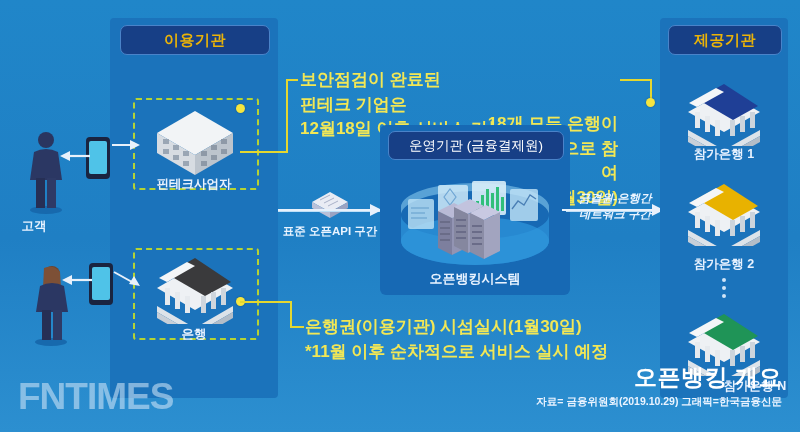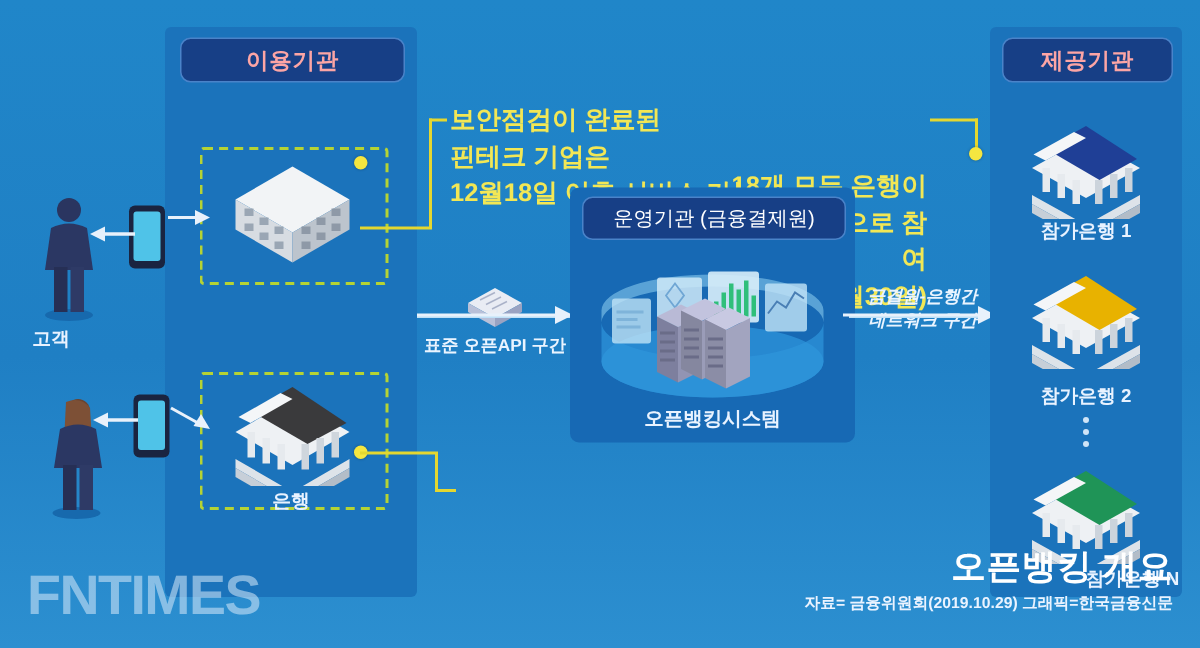--- a/index.html
+++ b/index.html
@@ -20,21 +20,21 @@
     background:#1565ad;
     border-radius:4px;
   }
   #panel-left{left:110px;top:18px;width:168px;height:380px;background:#1b73bb;}
   #panel-right{left:660px;top:18px;width:128px;height:380px;background:#1b73bb;}
   .panel-header{
     position:absolute;
     background:#173f86;
     border:1px solid #4a83c9;
     border-radius:7px;
-    color:#fca5a5;
+    color:#eab308;
     font-size:15px;font-weight:bold;
     display:flex;align-items:center;justify-content:center;
     letter-spacing:0.5px;
   }
   #hdr-left{left:120px;top:25px;width:148px;height:28px;}
   #hdr-right{left:668px;top:25px;width:112px;height:28px;}
   
   #panel-center{
     position:absolute;left:380px;top:125px;width:190px;height:170px;
     background:#1769b4;border-radius:6px;
@@ -120,20 +120,21 @@
     </g>
     <g fill="#8e99a7">
       <rect x="52" y="48" width="6" height="5"></rect>
         <rect x="62" y="42" width="6" height="5"></rect>
       <rect x="72" y="36" width="6" height="5"></rect>
       <rect x="52" y="58" width="6" height="5"></rect>
         <rect x="62" y="52" width="6" height="5"></rect>
       <rect x="72" y="46" width="6" height="5"></rect>
     </g>
   </svg>
+  <div class="icon-label" style="left:133px;top:176px;width:122px;">핀테크사업자</div>
 
   <svg style="position:absolute;left:147px;top:252px;" width="96" height="72">
     <polygon points="10,36 48,14 86,36 48,58" fill="#eef1f4"></polygon>
     <polygon points="20,22 48,6 84,30 58,44" fill="#3a3a3c"></polygon>
     <polygon points="12,26 40,10 48,14 20,30" fill="#f4f6f8"></polygon>
     <g fill="#e6eaee">
       <rect x="18" y="36" width="5" height="17"></rect>
         <rect x="28" y="40" width="5" height="17"></rect>
       <rect x="38" y="44" width="5" height="17"></rect>
     </g>
@@ -200,20 +201,22 @@
   <div class="dot" style="left:236px;top:104px;"></div>
   <div class="lead" style="left:240px;top:151px;width:48px;height:2px;"></div>
 
   <div class="callout right-al" style="left:478px;top:68px;width:140px;">18개 모든 은행이
 제공기관으로 참여
 (10월30일)</div>
   <div class="lead" style="left:620px;top:79px;width:32px;height:2px;"></div>
   <div class="lead" style="left:650px;top:79px;width:2px;height:22px;"></div>
   <div class="dot" style="left:646px;top:98px;"></div>
 
+  <div class="callout" style="left:305px;top:315px;">은행권(이용기관) 시섬실시(1월30일)
+*11월 이후 순차적으로 서비스 실시 예정</div>
   <div class="lead" style="left:290px;top:326px;width:14px;height:2px;"></div>
   <div class="lead" style="left:290px;top:302px;width:2px;height:26px;"></div>
   <div class="dot" style="left:236px;top:297px;"></div>
   <div class="lead" style="left:240px;top:301px;width:52px;height:2px;"></div>
 
   <svg style="position:absolute;left:308px;top:186px;" width="44" height="34">
     <polygon points="4,16 22,6 40,16 22,26" fill="#e9ecf4"></polygon>
     <polygon points="4,16 22,26 22,32 4,22" fill="#b9c0d8"></polygon>
     <polygon points="40,16 22,26 22,32 40,22" fill="#9aa3c2"></polygon>
     <g stroke="#aab2c9" stroke-width="1">

